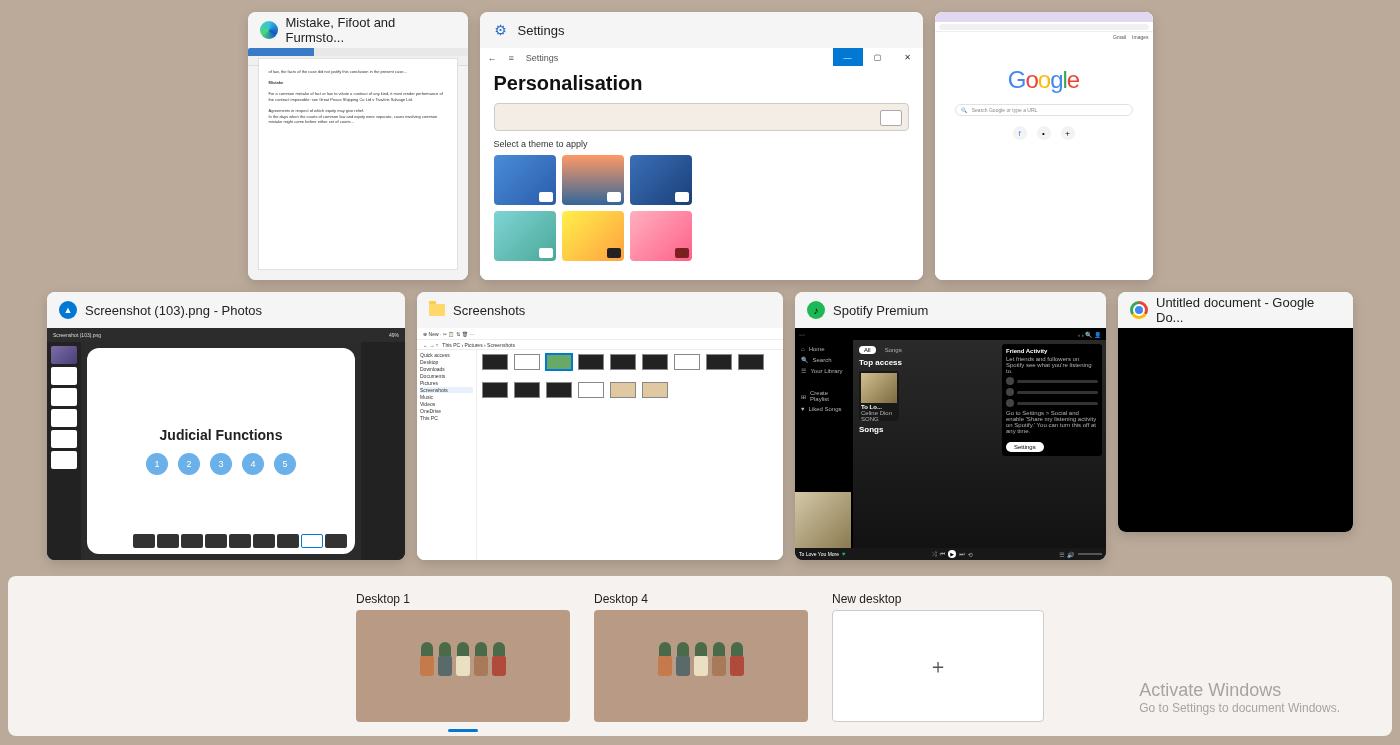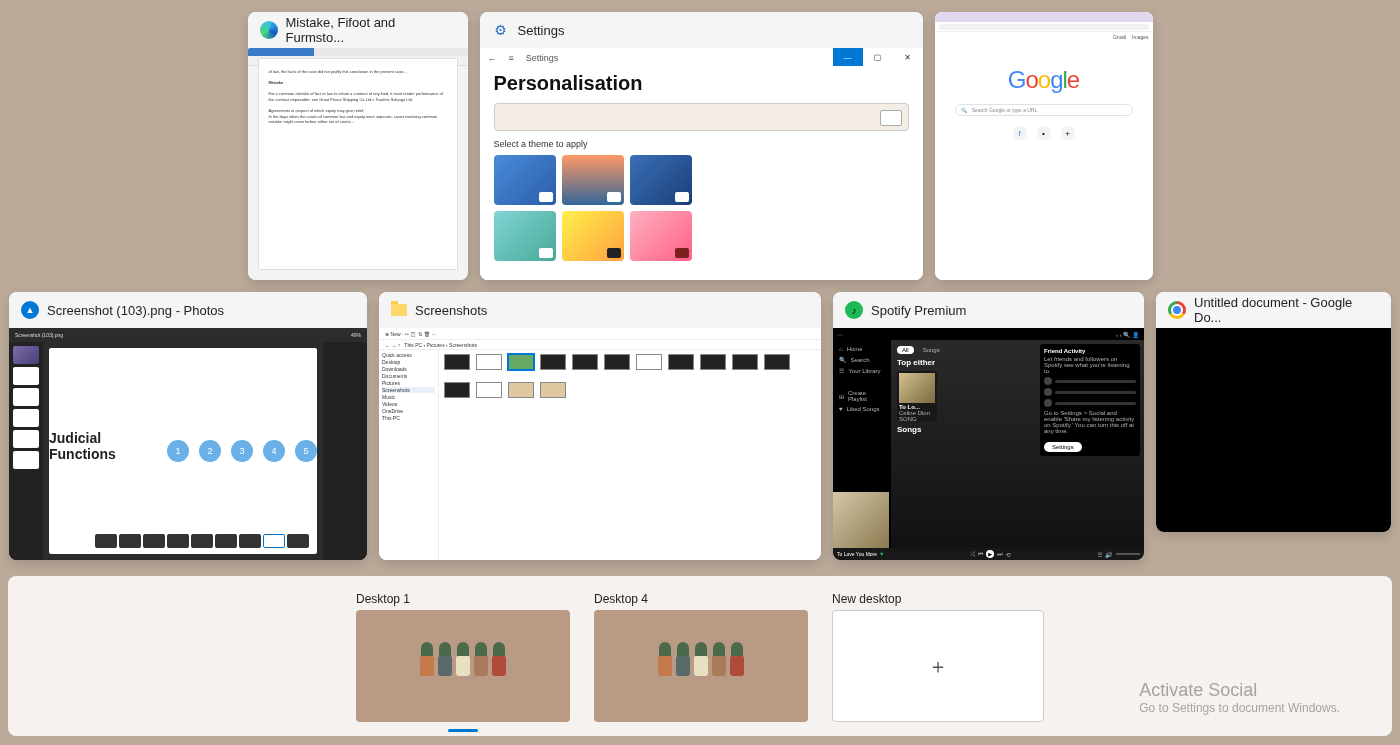--- a/index.html
+++ b/index.html
@@ -95,30 +95,30 @@
 .shortcut { width:14px; height:14px; border-radius:50%; background:#f3f3f3; display:flex; align-items:center; justify-content:center; font-size:8px;}
 
 
 .w4 { width: 358px; height: 268px; }
 .photos-body { position:absolute; inset:0; background:#1f1f1f; }
 .photos-top { height:14px; background:#2c2c2c; display:flex; align-items:center; padding:0 6px; font-size:5px; color:#ddd; gap:6px;}
 .ppt-view { position:absolute; top:14px; bottom:0; left:0; right:0; background:#2b2b2b; display:flex; }
 .ppt-side { width:34px; background:#222; display:flex; flex-direction:column; gap:3px; padding:4px;}
 .ppt-slide-thumb { height:18px; background:#fff; border-radius:2px;}
 .ppt-slide-thumb:first-child{background:linear-gradient(135deg,#7a6da8,#4a3d78);}
-.ppt-main { flex:1; background:#fff; margin:6px; border-radius:2px; display:flex; flex-direction:row; align-items:center; justify-content:center; position:relative;}
+.ppt-main { flex:1; background:#fff; margin:6px; border-radius:12px; display:flex; flex-direction:column; align-items:center; justify-content:center; position:relative;}
 .ppt-title { font-size:14px; font-weight:600; color:#222; margin-bottom:10px;}
 .ppt-circles { display:flex; gap:10px; }
 .ppt-circle { width:22px; height:22px; border-radius:50%; background:#6bb0e8; color:#fff; display:flex; align-items:center; justify-content:center; font-size:9px;}
 .ppt-right { width:44px; background:#222; padding:4px; font-size:5px; color:#fff;}
 .ppt-taskbar { position:absolute; bottom:4px; left:46px; right:8px; height:18px; display:flex; gap:2px; align-items:center;}
 .tb-item { width:22px; height:14px; background:#333; border-radius:2px;}
 
 
-.w5 { width: 442px; height: 268px; }
+.w5 { width: 366px; height: 268px; }
 .exp-body { position:absolute; inset:0; background:#fff; font-size:5px; color:#333;}
 .exp-toolbar { height:12px; border-bottom:1px solid #eee; display:flex; gap:4px; padding:2px 6px; align-items:center;}
 .exp-addr { height:10px; border-bottom:1px solid #eee; padding:1px 6px; display:flex; gap:3px; align-items:center;}
 .exp-main { display:flex; position:absolute; top:22px; bottom:0; left:0; right:0;}
 .exp-side { width:60px; border-right:1px solid #eee; padding:2px 3px; display:flex; flex-direction:column; gap:1px;}
 .exp-side-item { height:6px; display:flex; align-items:center; gap:2px;}
 .exp-grid { flex:1; padding:4px; display:flex; flex-wrap:wrap; gap:4px; align-content:flex-start;}
 .exp-file { width:28px; height:24px; display:flex; flex-direction:column; align-items:center;}
 .exp-file-thumb { width:26px; height:16px; background:#222; border:1px solid #888;}
 .exp-file.sel .exp-file-thumb { border:1px solid #0078d4; outline:1px solid #0078d4;}
@@ -412,21 +412,21 @@
               <div style="height:8px;"></div>
               <div class="sp-item">⊞ <span>Create Playlist</span></div>
               <div class="sp-item">♥ <span>Liked Songs</span></div>
               <div class="sp-album-art"></div>
             </div>
             <div class="sp-content">
               <div class="sp-chips">
                 <div class="sp-chip active">All</div>
                 <div class="sp-chip">Songs</div>
               </div>
-              <div class="sp-section-title">Top either</div>
+              <div class="sp-section-title">Top access</div>
               <div class="sp-card">
                 <div class="sp-card-img"></div>
                 <div class="sp-card-t">To Lo...</div>
                 <div>Celine Dion</div>
                 <div>SONG</div>
               </div>
               <div class="sp-section-title">Songs</div>
               <div class="sp-friend">
                 <div style="color:#fff;font-weight:700;">Friend Activity</div>
                 <div style="margin:2px 0;">Let friends and followers on Spotify see what you're listening to.</div>
@@ -516,15 +516,15 @@
   </div>
   <div class="desktop-item">
     <div class="dlabel">New desktop</div>
     <div class="new-desk">
         <span>＋</span>
       </div>
   </div>
 </div>
 
 <div class="watermark">
-  <div class="wt">Activate Social</div>
+  <div class="wt">Activate Windows</div>
   <div class="ws">Go to Settings to document Windows.</div>
 </div>
 
 </body></html>

